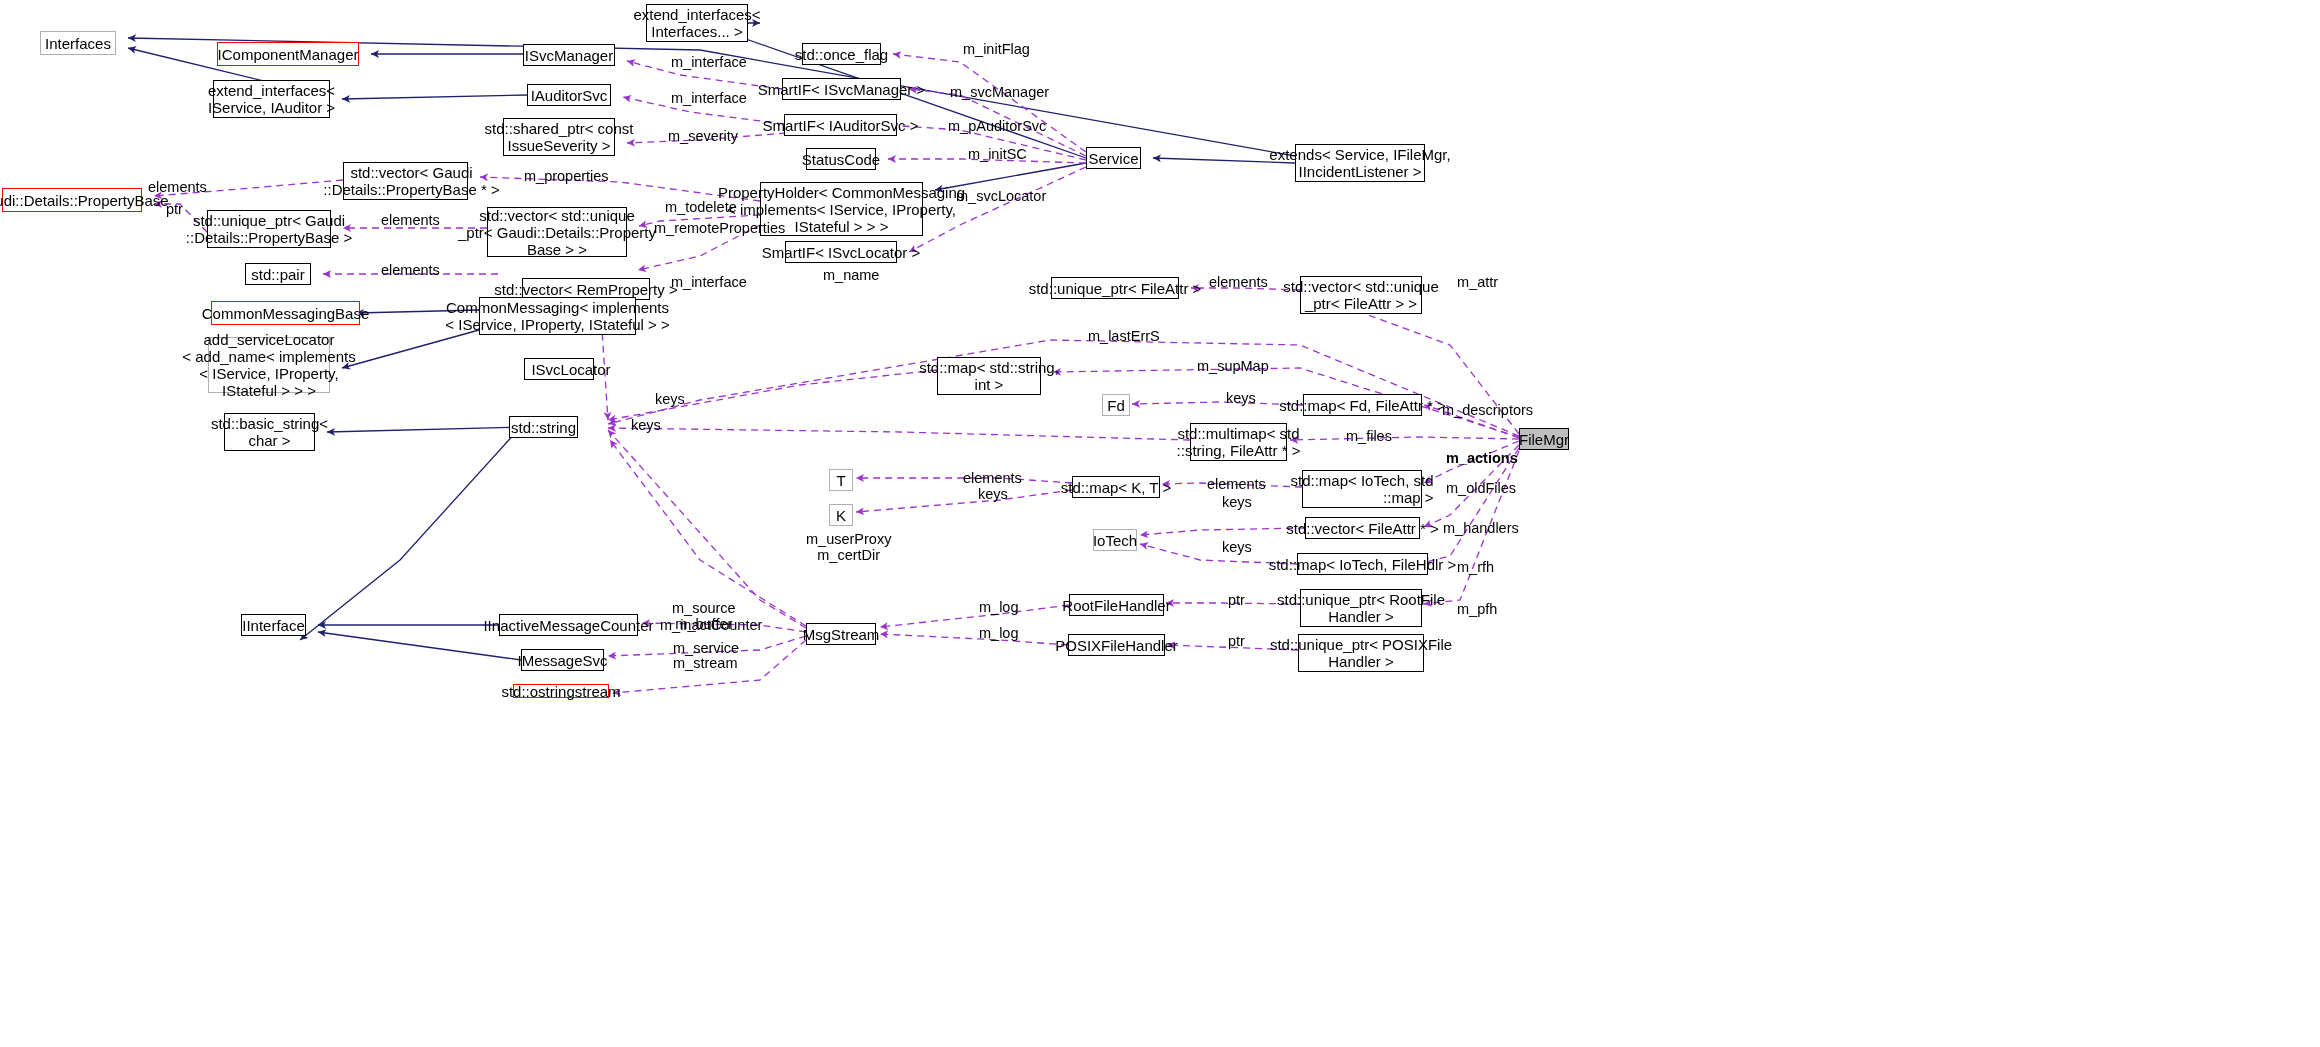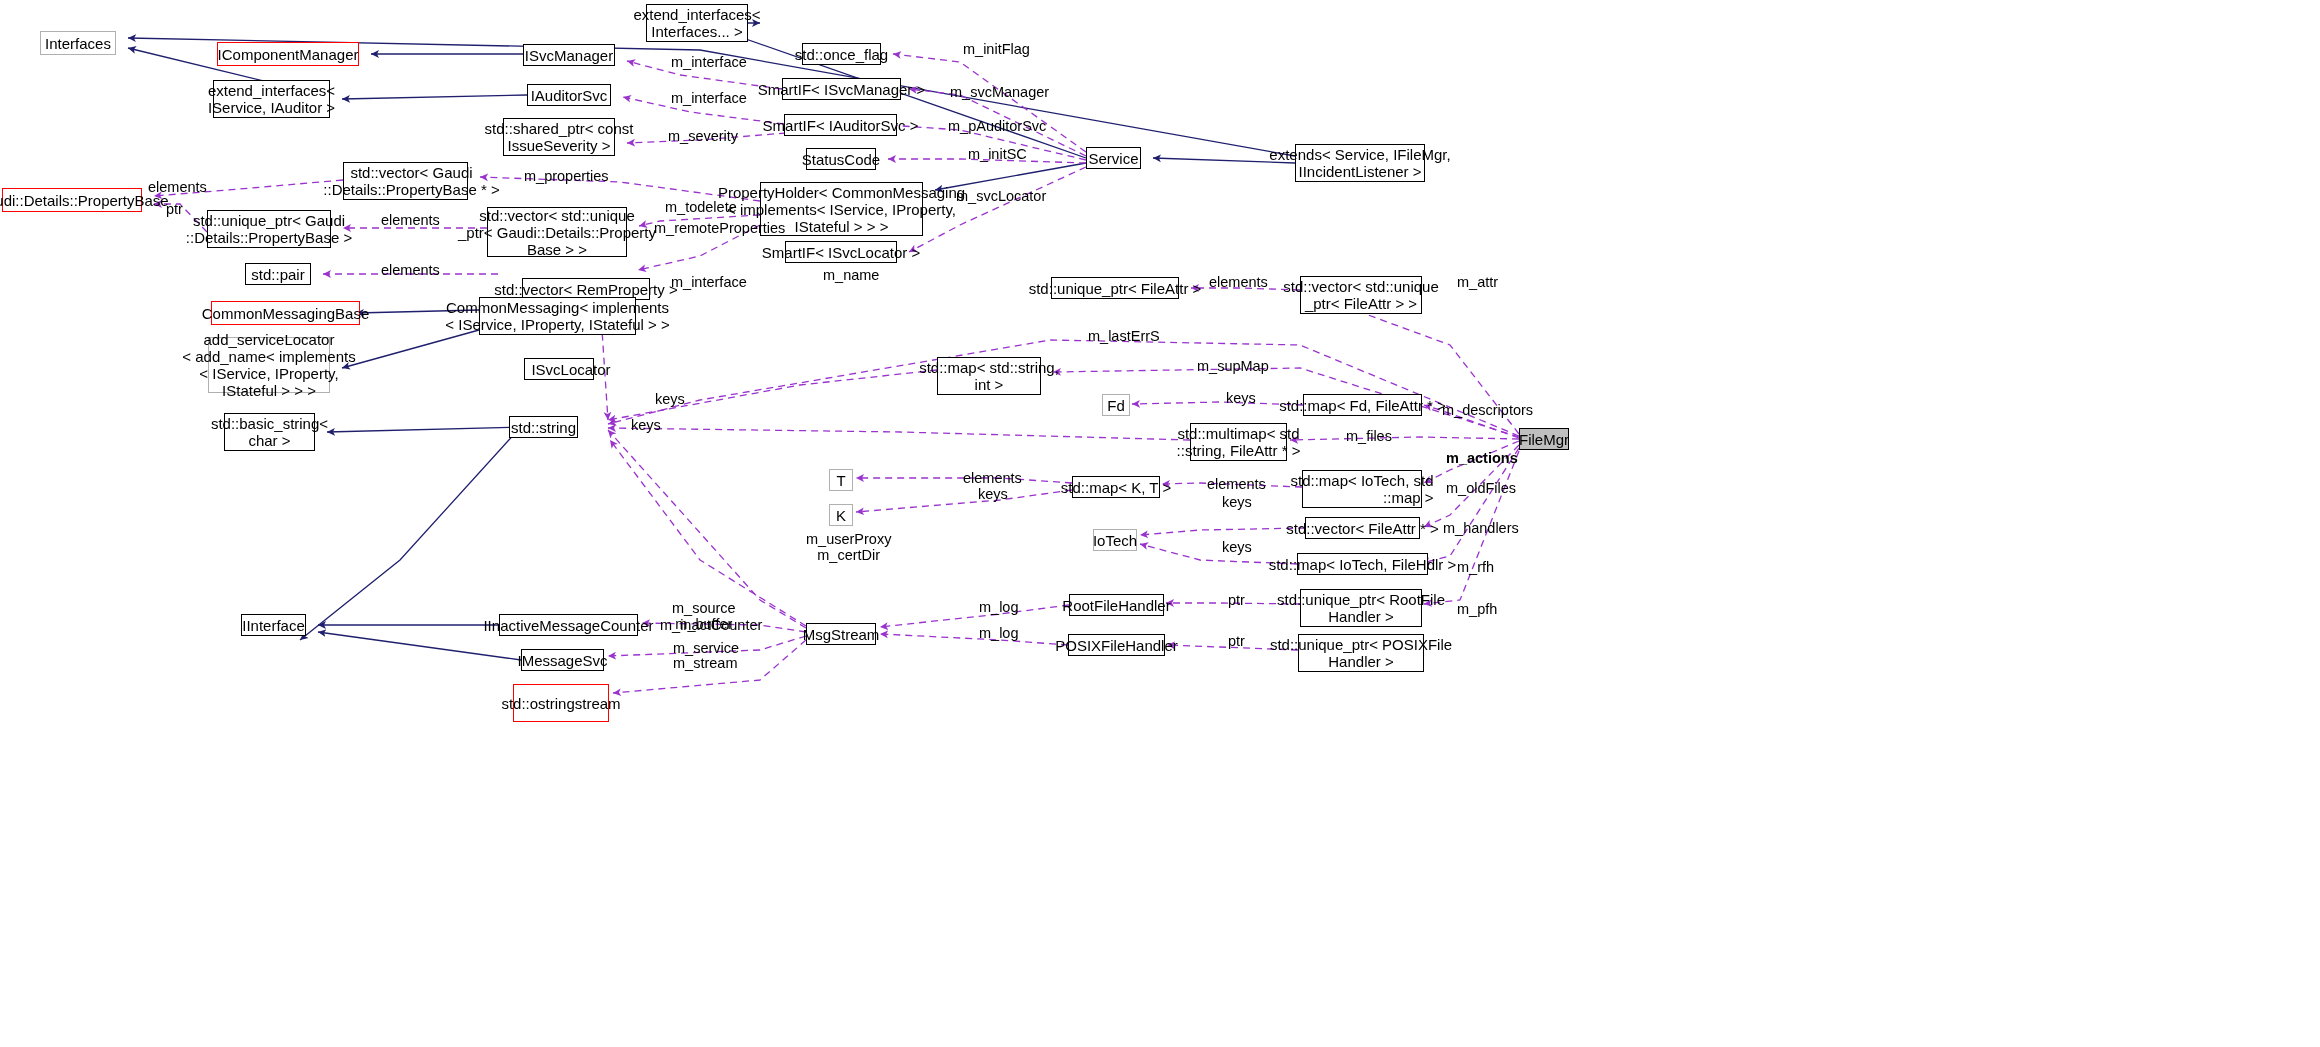--- a/index.html
+++ b/index.html
@@ -200,21 +200,21 @@
       <div class="node" style="left: 1297px; top: 553px; width: 131px; height: 22px;">std::map&lt; IoTech, FileHdlr &gt;</div>
       <div class="node" style="left: 1069px; top: 594px; width: 95px; height: 22px;">RootFileHandler</div>
       <div class="node" style="left: 1300px; top: 589px; width: 122px; height: 38px;">std::unique_ptr&lt; RootFile
 Handler &gt;</div>
       <div class="node" style="left: 1068px; top: 634px; width: 97px; height: 22px;">POSIXFileHandler</div>
       <div class="node" style="left: 1298px; top: 634px; width: 126px; height: 38px;">std::unique_ptr&lt; POSIXFile
 Handler &gt;</div>
       <div class="node" style="left: 241px; top: 614px; width: 65px; height: 22px;">IInterface</div>
       <div class="node" style="left: 499px; top: 614px; width: 139px; height: 22px;">IInactiveMessageCounter</div>
       <div class="node" style="left: 521px; top: 649px; width: 83px; height: 22px;">IMessageSvc</div>
-      <div class="node red" style="left: 513px; top: 684px; width: 96px; height: 38px;">std::ostringstream</div>
+      <div class="node red" style="left: 513px; top: 684px; width: 96px; height: 14px;">std::ostringstream</div>
       <div class="node" style="left: 806px; top: 623px; width: 70px; height: 22px;">MsgStream</div>
       <div class="node focus" style="left: 1519px; top: 428px; width: 50px; height: 22px;">FileMgr</div>
     </div>
   <div id="labels-host">
       <div class="edge-label" style="left: 671px; top: 54px;">m_interface</div>
       <div class="edge-label" style="left: 671px; top: 90px;">m_interface</div>
       <div class="edge-label" style="left: 668px; top: 128px;">m_severity</div>
       <div class="edge-label" style="left: 963px; top: 41px;">m_initFlag</div>
       <div class="edge-label" style="left: 950px; top: 84px;">m_svcManager</div>
       <div class="edge-label" style="left: 948px; top: 118px;">m_pAuditorSvc</div>

